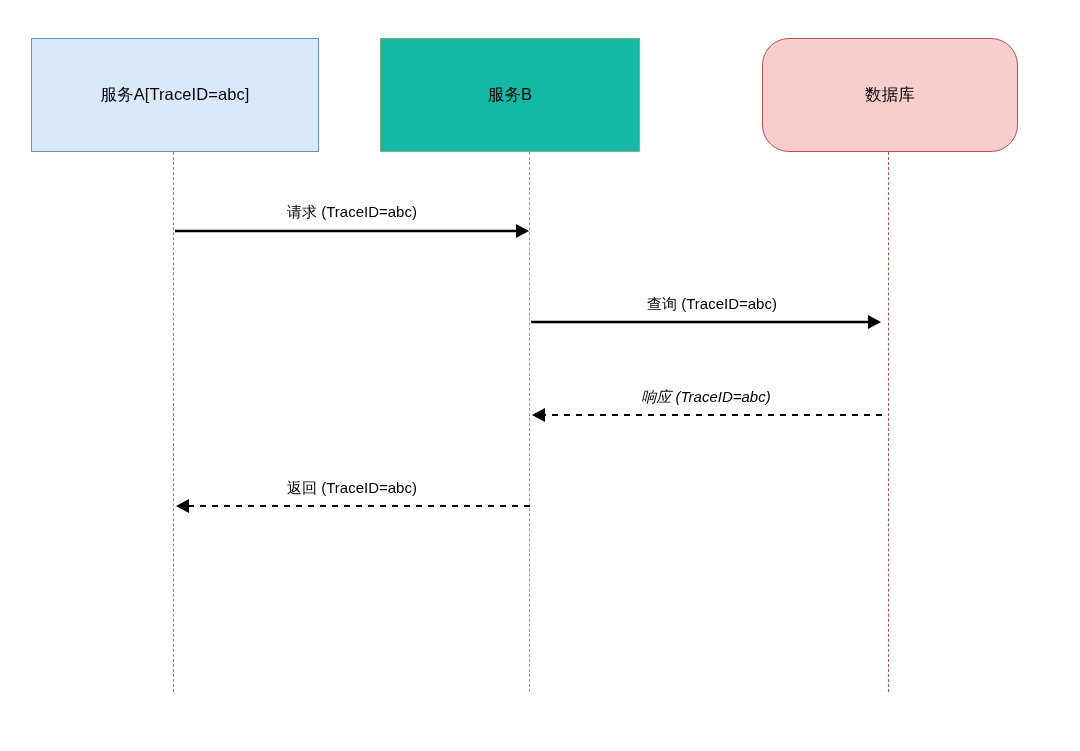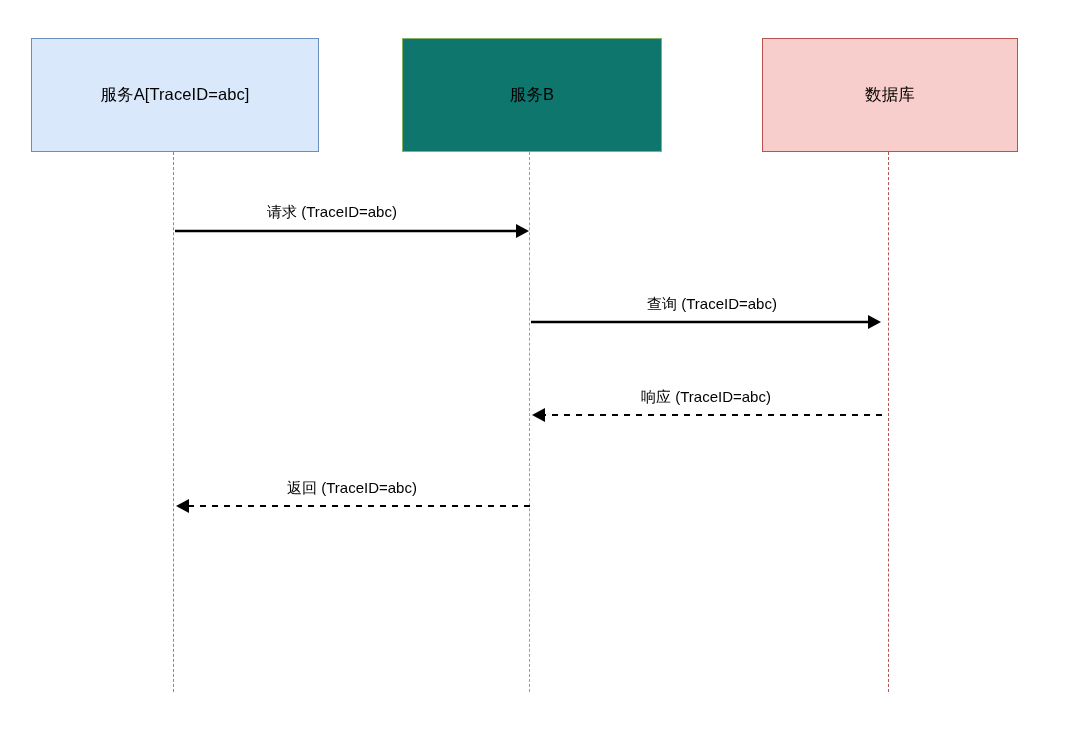--- a/index.html
+++ b/index.html
@@ -60,40 +60,40 @@
 </style>
 </head>
 <body style="background: rgb(255, 255, 255);">
 
 <div id="diagram-canvas">
     <div class="lifeline" style="left: 173px; top: 152px; height: 540px; border-left-color: rgb(108, 142, 191);"></div>
     <div class="participant-box" style="left: 31px; top: 38px; width: 288px; height: 114px; background: rgb(218, 232, 252); border-color: rgb(108, 142, 191);">
       <span class="participant-label">服务A[TraceID=abc]</span>
     </div>
     <div class="lifeline" style="left: 529px; top: 152px; height: 540px; border-left-color: rgb(130, 179, 102);"></div>
-    <div class="participant-box" style="left: 402px; top: 38px; width: 260px; height: 114px; background: #0f766e; border-color: rgb(130, 179, 102);">
+    <div class="participant-box" style="left: 380px; top: 38px; width: 260px; height: 114px; background: #14b8a6; border-color: rgb(130, 179, 102);">
       <span class="participant-label">服务B</span>
     </div>
     <div class="lifeline" style="left: 888px; top: 152px; height: 540px; border-left-color: rgb(184, 84, 80);"></div>
-    <div class="participant-box" style="left: 762px; top: 38px; width: 256px; height: 114px; background: rgb(248, 206, 204); border-color: rgb(184, 84, 80);">
+    <div class="participant-box" style="left: 762px; top: 38px; width: 256px; height: 114px; background: rgb(248, 206, 204); border-color: rgb(184, 84, 80); border-radius: 27px;">
       <span class="participant-label">数据库</span>
     </div>
     <svg class="msg-svg" width="386" height="26" style="left: 159px; top: 218px;">
       <line x1="16" y1="13" x2="357" y2="13" stroke="#000000" stroke-width="2.4"></line>
       <polygon points="370,13 357,6 357,20" fill="#000000"></polygon>
     </svg>
-    <div class="msg-label" style="left: 332px; top: 203px;">请求 (TraceID=abc)</div>
+    <div class="msg-label" style="left: 352px; top: 203px;">请求 (TraceID=abc)</div>
     <svg class="msg-svg" width="382" height="26" style="left: 515px; top: 309px;">
       <line x1="16" y1="13" x2="353" y2="13" stroke="#000000" stroke-width="2.4"></line>
       <polygon points="366,13 353,6 353,20" fill="#000000"></polygon>
     </svg>
     <div class="msg-label" style="left: 706px; top: 295px; margin-left: 6px;">查询 (TraceID=abc)</div>
     <svg class="msg-svg" width="382" height="26" style="left: 516px; top: 402px;">
       <line x1="366" y1="13" x2="29" y2="13" stroke="#000000" stroke-width="2" stroke-dasharray="6 6"></line>
       <polygon points="16,13 29,6 29,20" fill="#000000"></polygon>
     </svg>
-    <div class="msg-label" style="left: 706px; top: 388px;">响应 (TraceID=abc)</div>
+    <div class="msg-label" style="left: 706px; top: 388px; font-style: italic;">响应 (TraceID=abc)</div>
     <svg class="msg-svg" width="386" height="26" style="left: 160px; top: 493px;">
       <line x1="370" y1="13" x2="29" y2="13" stroke="#000000" stroke-width="2" stroke-dasharray="6 6"></line>
       <polygon points="16,13 29,6 29,20" fill="#000000"></polygon>
     </svg>
     <div class="msg-label" style="left: 352px; top: 479px; text-align: center;">返回 (TraceID=abc)</div>
   </div>
 
 </body></html>

